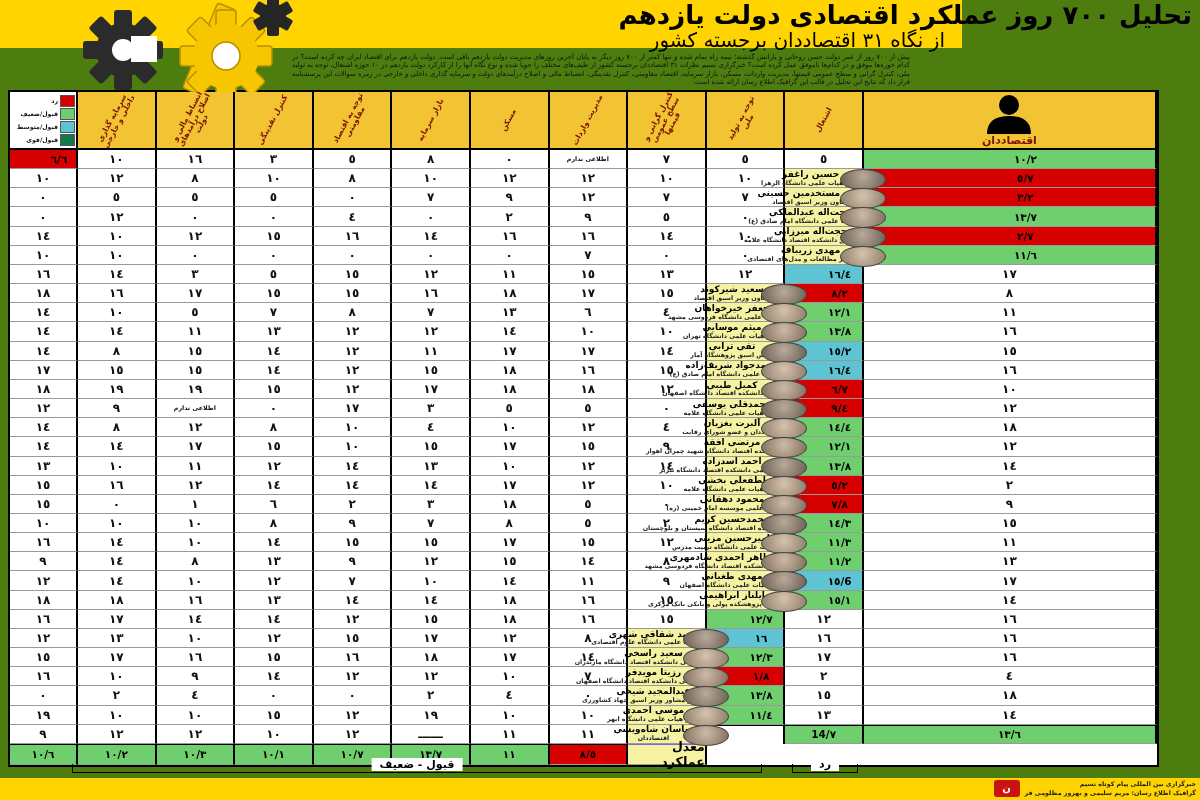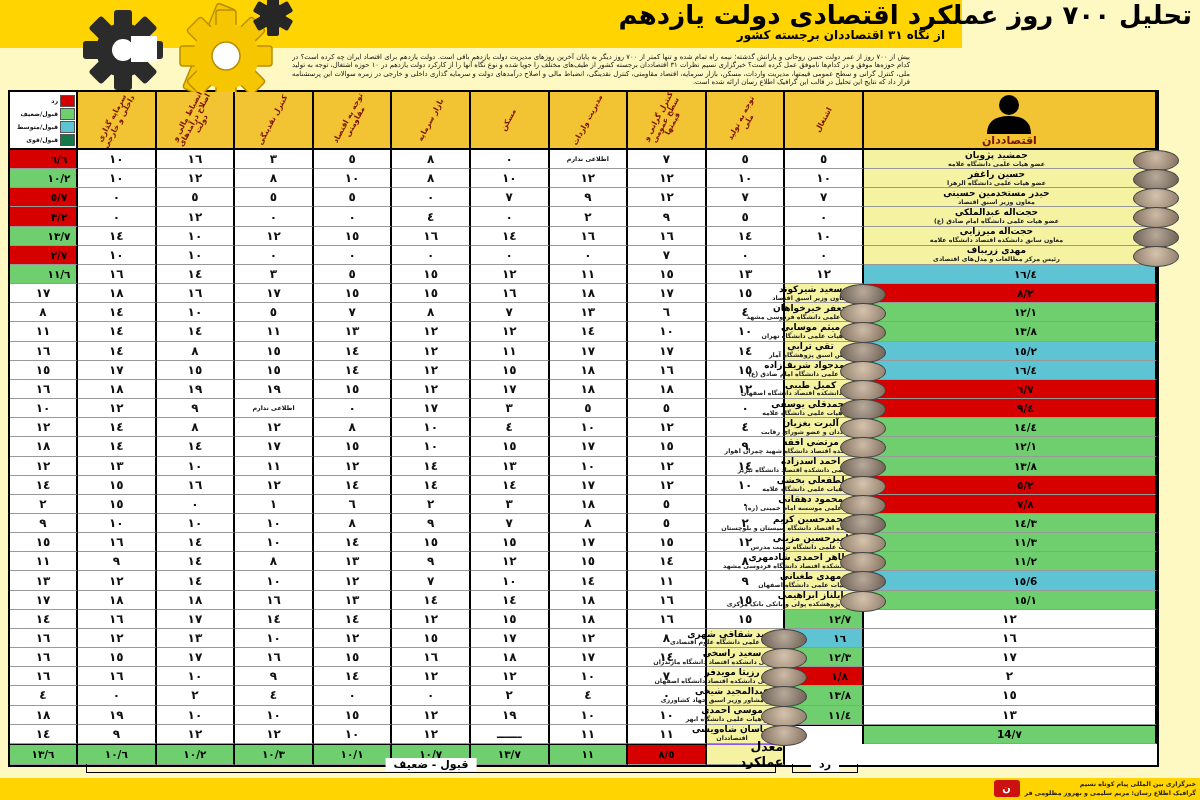--- a/index.html
+++ b/index.html
@@ -1,22 +1,22 @@
 <!DOCTYPE html>
 <html lang="fa"><head>
 <meta charset="utf-8">
 <style>
   html,body{margin:0;padding:0;}
   body{width:1200px;height:800px;background:#fff;font-family:"DejaVu Sans",sans-serif;overflow:hidden;}
-  #page{position:relative;width:1200px;height:800px;background:#fef9c3;}
+  #page{position:relative;width:1200px;height:800px;background:#4d7c0f;}
 
   
   .top-band{position:absolute;left:0;top:0;width:962px;height:48px;background:#ffd400;}
   .main-title{position:absolute;right:8px;top:0px;font-size:26px;font-weight:bold;color:#000;direction:rtl;white-space:nowrap;}
-  .sub-title{position:absolute;right:255px;top:28px;font-size:12px;font-weight:bold;color:#000;direction:rtl;white-space:nowrap;}
+  .sub-title{position:absolute;right:255px;top:28px;font-size:20px;font-weight:normal;color:#000;direction:rtl;white-space:nowrap;}
   .gears{position:absolute;left:18px;top:0px;z-index:3;}
   .intro{position:absolute;left:292px;top:53px;width:618px;height:36px;overflow:hidden;
          font-size:6.8px;line-height:1.22;color:#111;direction:rtl;text-align:justify;}
 
   
   .tbl{position:absolute;left:8px;top:90px;border:2px solid #000;background:#fff;
        display:grid;grid-template-columns:68px repeat(10,78.6px) 293px;
        grid-template-rows:58px repeat(31,19.16px) 21px;direction:ltr;}
   .c{position:relative;display:flex;align-items:center;justify-content:center;
      border-right:2px solid #000;border-bottom:1px solid #999;overflow:visible;box-sizing:border-box;}
@@ -40,21 +40,21 @@
   .nm{font-size:9px;font-weight:bold;color:#000;white-space:nowrap;line-height:1.1;}
   .rl{font-size:6.3px;color:#222;font-weight:bold;white-space:nowrap;line-height:1.1;}
   .av{position:absolute;right:-24px;top:0px;width:44px;height:19px;border-radius:50%;
       border:1px solid #444;z-index:5;}
   .tot{font-size:10.5px;font-weight:bold;border-top:1px solid #000;}
   .tot-empty{background:#fff;border-bottom:none;border-top:1px solid #000;}
   .tot-lbl{background:#f5f3a2;font-size:12.5px;font-weight:bold;direction:rtl;border-top:1px solid #8b5cf6;}
 
   
   .bracket{position:absolute;top:764px;height:8px;border:1.6px solid #000;border-top:none;}
-  .bk1{left:86px;width:688px;text-align:center;}
+  .bk1{left:72px;width:688px;text-align:center;}
   .bk2{left:792px;width:64px;}
   .bracket span{position:absolute;left:50%;top:-6px;transform:translateX(-50%);background:#fff;
       padding:0 8px;font-size:11px;font-weight:bold;direction:rtl;white-space:nowrap;}
 
   
   .footer{position:absolute;left:0;top:778px;width:1200px;height:22px;background:#ffd400;}
   .footer-inner{position:absolute;right:4px;top:2px;display:flex;gap:5px;align-items:center;}
   .logo{width:26px;height:17px;background:#c11;border-radius:3px;display:flex;align-items:center;justify-content:center;
         color:#fff;font-size:10px;font-weight:bold;}
   .credit{direction:rtl;text-align:right;font-size:6.3px;line-height:1.4;color:#222;font-weight:bold;}
@@ -159,25 +159,20 @@
       <div class="c val">١٠</div>
       <div class="c val">١٦</div>
       <div class="c val">٣</div>
       <div class="c val">٥</div>
       <div class="c val">٨</div>
       <div class="c val">٠</div>
       <div class="c val txt">اطلاعی ندارم</div>
       <div class="c val">٧</div>
       <div class="c val">٥</div>
       <div class="c val">٥</div>
-      <div class="c name">
-        <div class="nm">جمشید پژویان</div>
-        <div class="rl">عضو هیات علمی دانشگاه علامه</div>
-        <div class="av" style="background: radial-gradient(circle at 50% 35%, rgb(205, 187, 168), rgb(126, 106, 88));"></div>
-      </div>
       <div class="c avg bg-green">١٠/٢</div>
       <div class="c val">١٠</div>
       <div class="c val">١٢</div>
       <div class="c val">٨</div>
       <div class="c val">١٠</div>
       <div class="c val">٨</div>
       <div class="c val">١٠</div>
       <div class="c val">١٢</div>
       <div class="c val">١٢</div>
       <div class="c val">١٠</div>

